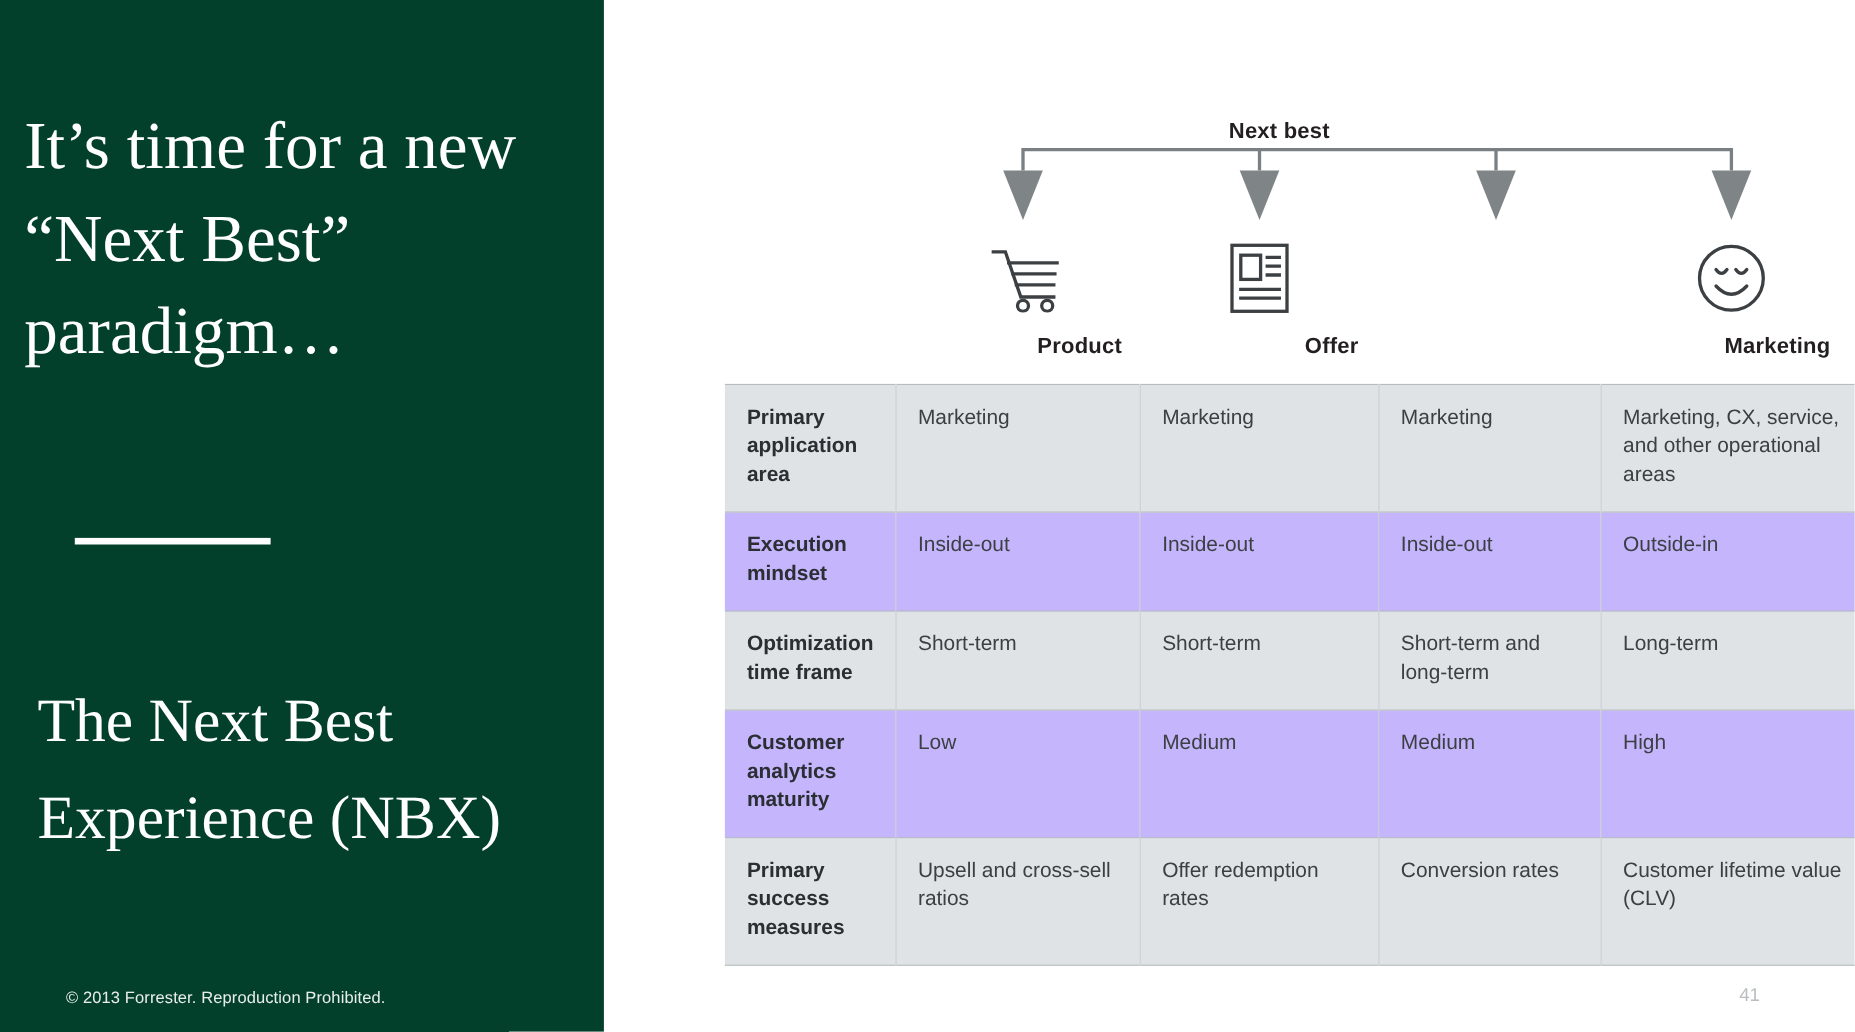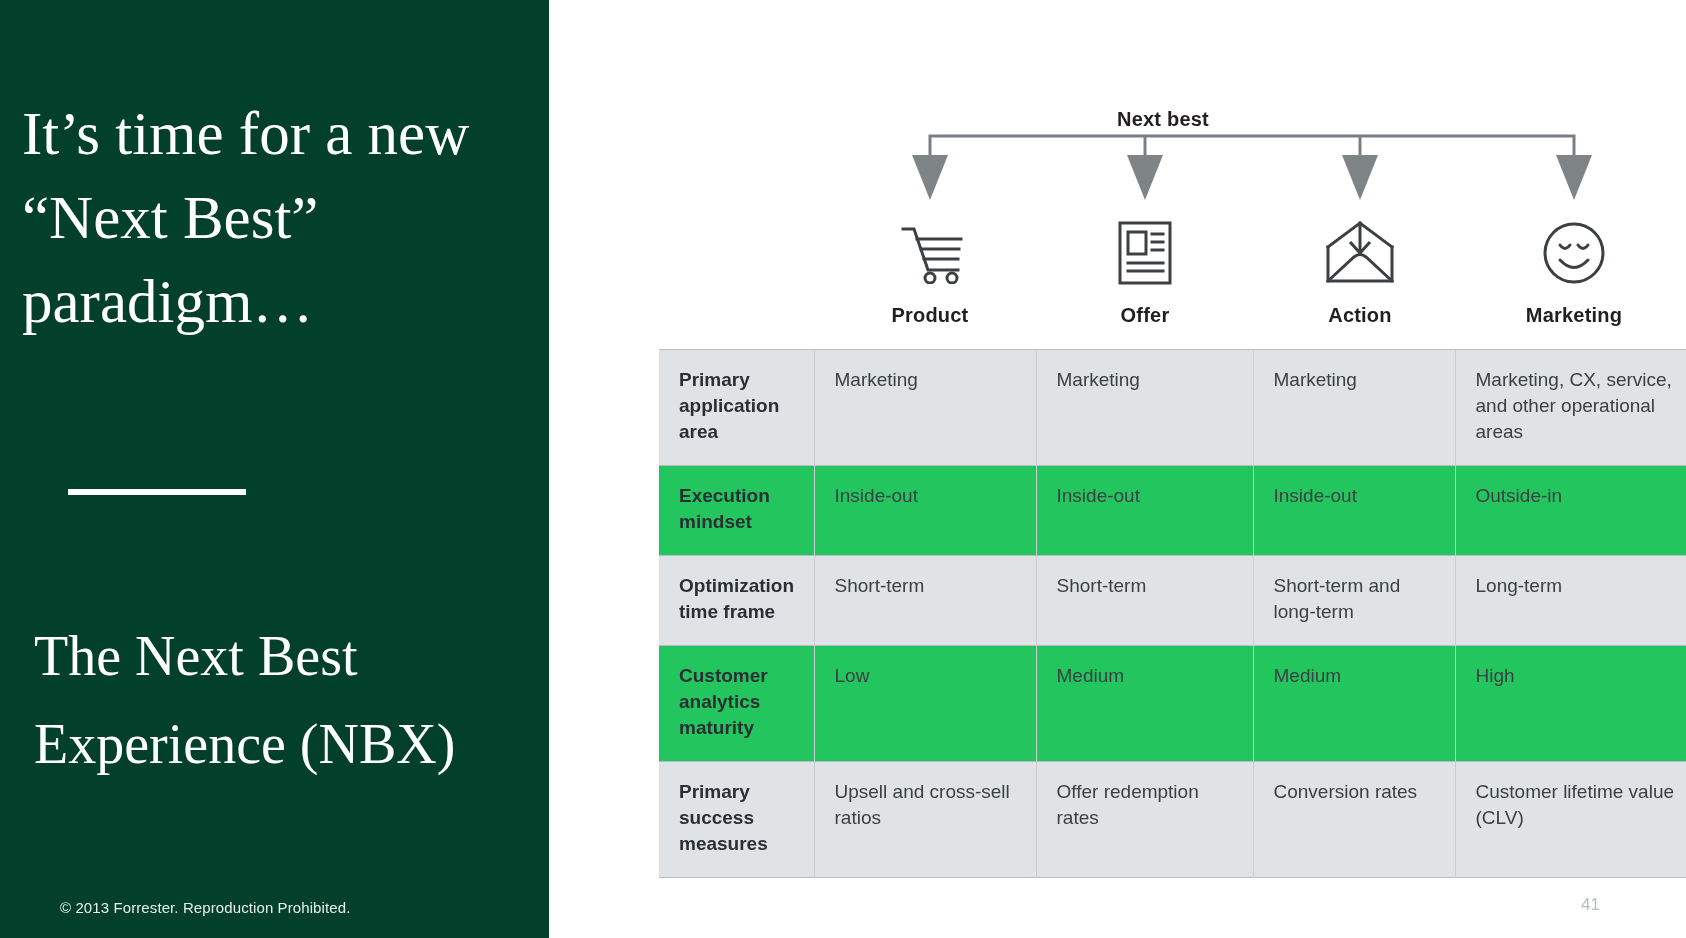--- a/index.html
+++ b/index.html
@@ -112,21 +112,21 @@
     position: absolute;
     left: 0;
     top: 218px;
     width: 1030px;
     height: 130px;
   }
   .icon-col {
     position: absolute;
     top: 0;
     width: 180px;
-    text-align: center;
+    text-align: right;
   }
   .icon-box {
     height: 70px;
     display: flex;
     align-items: center;
     justify-content: center;
   }
   .icon-caption {
     margin-top: 16px;
     font-size: 20px;
@@ -156,21 +156,21 @@
   .matrix td:first-child {
     border-left: none;
     font-weight: bold;
     color: #2b2f33;
     margin-left: 47px;
   }
   .matrix tr.shaded td {
     background: #dfe3e6;
   }
   .matrix tr.plain td {
-    background: #22c55e;
+    background: #c4b5fd;
   }
   .matrix tr.shaded {
     border-top: 1px solid #b6bcc1;
     border-bottom: 1px solid #b6bcc1;
   }
   .col-label { width: 155px; }
   .col-a { width: 222px; }
   .col-b { width: 217px; }
   .col-c { width: 202px; }
   .col-d { width: 264px; }
@@ -238,34 +238,20 @@
               <path d="M35,22 L46,22"></path>
               <path d="M35,30 L46,30"></path>
               <path d="M11,43 L46,43"></path>
               <path d="M11,51 L46,51"></path>
             </g>
           </svg>
         </div>
         <div class="icon-caption">Offer</div>
       </div>
 
-      <div class="icon-col" style="left:622px;">
-        <div class="icon-box">
-          <svg width="76" height="64" viewBox="0 0 76 64">
-            <g stroke="#3c4043" stroke-width="3" fill="none" stroke-linecap="square" stroke-linejoin="miter">
-              <path d="M6,26 L38,2 L70,26"></path>
-              <path d="M6,26 L6,60 L70,60 L70,26"></path>
-              <path d="M6,60 L32,36 Q38,31 44,36 L70,60"></path>
-              <path d="M38,2 L38,30"></path>
-              <path d="M29,22 L38,32 L47,22"></path>
-            </g>
-          </svg>
-        </div>
-        <div class="icon-caption">Action</div>
-      </div>
 
       <div class="icon-col" style="left:836px;">
         <div class="icon-box">
           <svg width="66" height="66" viewBox="0 0 66 66">
             <g stroke="#3c4043" stroke-width="3" fill="none" stroke-linecap="round">
               <circle cx="33" cy="33" r="29"></circle>
               <path d="M19,25 Q24,32 29,25"></path>
               <path d="M37,25 Q42,32 47,25"></path>
               <path d="M19,40 Q33,55 47,40"></path>
             </g>

